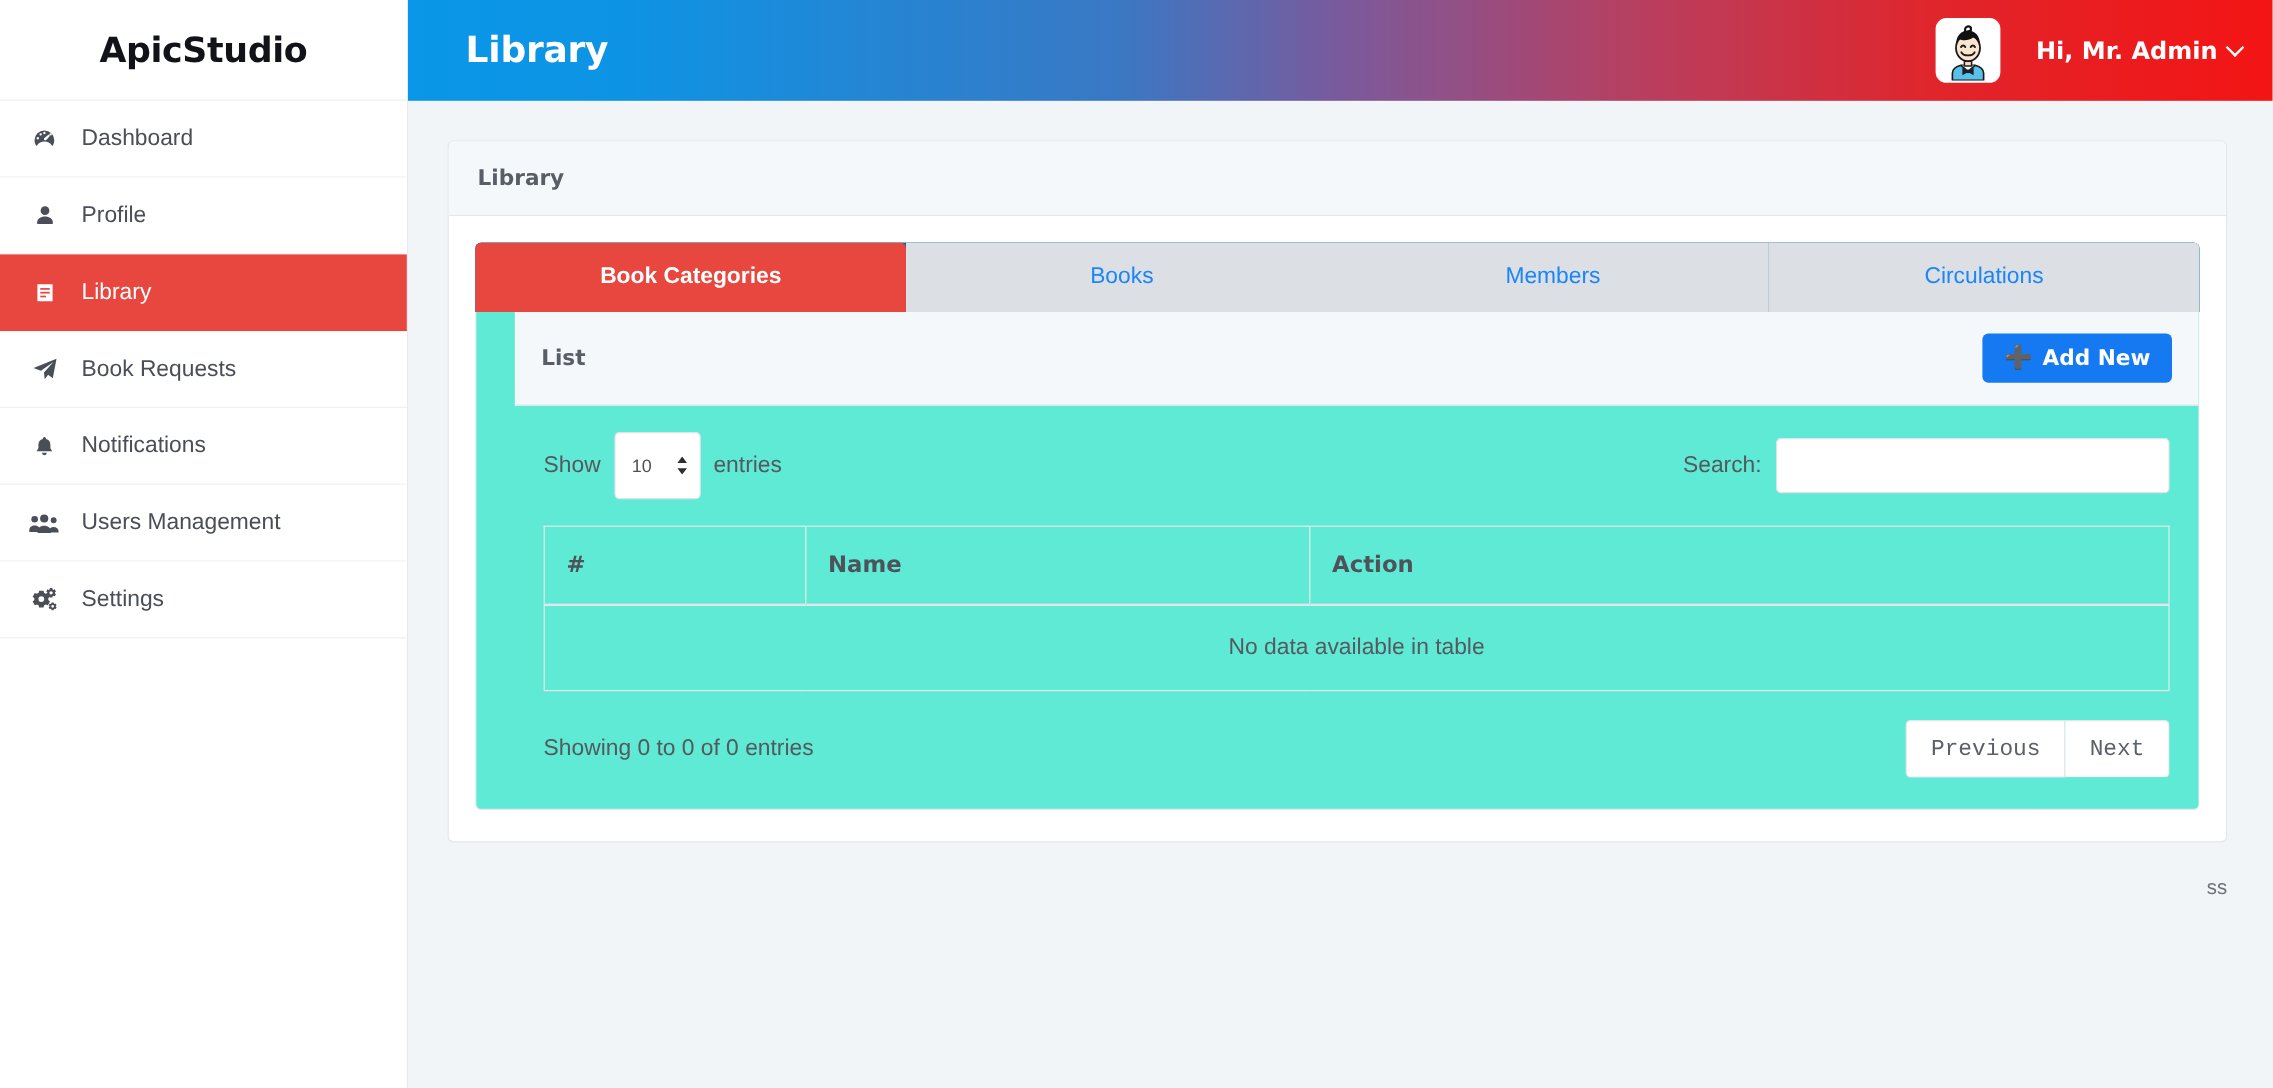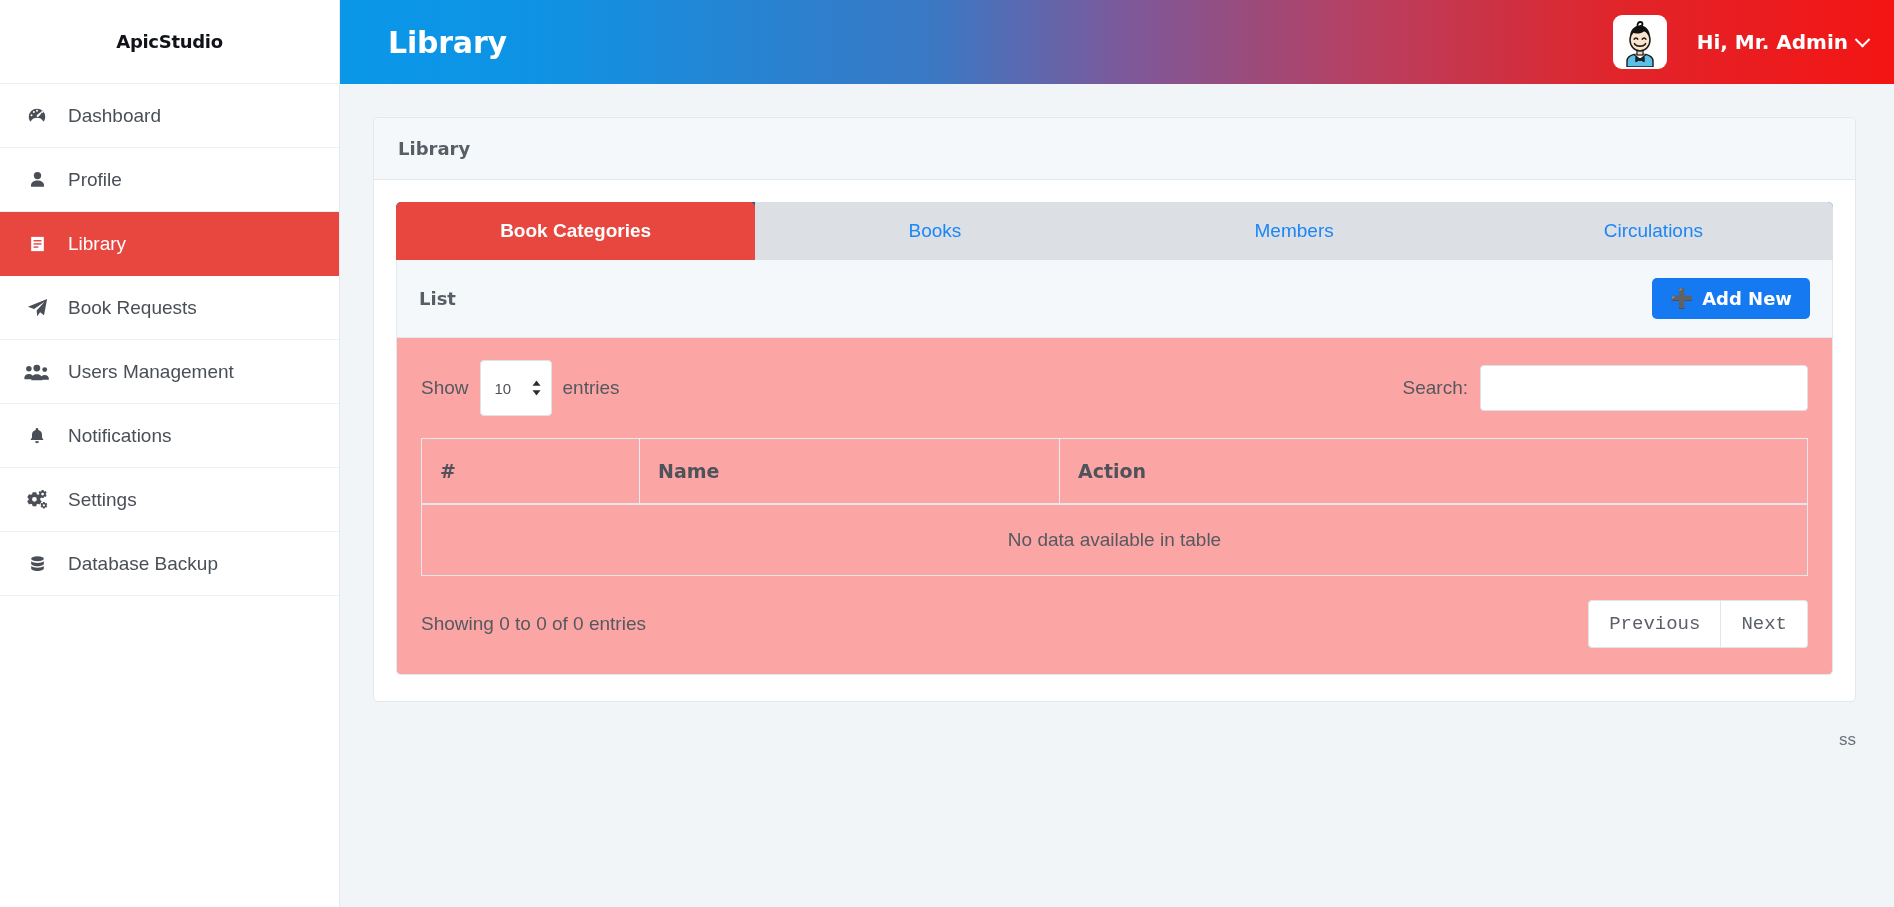--- a/index.html
+++ b/index.html
@@ -20,21 +20,21 @@
     border-right: 1px solid #e6eaee;
     display: flex; flex-direction: column;
   }
   .brand {
     height: 84px; min-height: 84px;
     display: flex; align-items: center; justify-content: center;
     border-bottom: 1px solid #eceff2;
     background: #ffffff;
   }
   .brand-text {
-    font-size: 18px; font-weight: 800; letter-spacing: -0.3px;
+    font-size: 29px; font-weight: 800; letter-spacing: -0.3px;
     color: #111318;
     font-family: "DejaVu Sans", sans-serif;
   }
   .nav { display: flex; flex-direction: column; }
   .nav-item {
     display: flex; align-items: center;
     height: 64px; min-height: 64px;
     padding-left: 22px;
     border-bottom: 1px solid #eef1f4;
     color: #4a4f57;
@@ -139,21 +139,22 @@
     background: #e8473f;
     color: #ffffff;
     font-weight: 700;
     border-radius: 5px 5px 0 0;
   }
 
   .tab-panel {
     border: 1px solid #e3e8ec;
     border-top: none;
     border-radius: 0 0 5px 5px;
-    background: #fca5a5;
+    background: #5eead4;
+    padding-left: 32px;
   }
   .list-head {
     background: #f4f8fa;
     border-bottom: 1px solid #e3e8ec;
     padding: 18px 22px;
     display: flex; align-items: center; justify-content: space-between;
     min-height: 72px;
   }
   .list-title {
     font-size: 18px; font-weight: 700; color: #585e66;
@@ -307,63 +308,53 @@
         <span class="nav-icon">
           <svg width="23" height="23" viewBox="0 0 24 24" fill="currentColor">
             <path d="M22 3L2 11.2l6.4 2.3L19.4 6l-8.3 9.1.6 5.9 3-4 4.1 3z"></path>
           </svg>
         </span>
         <span class="nav-label">Book Requests</span>
       </div>
 
       <div class="nav-item">
         <span class="nav-icon">
+          <svg width="20" height="22" viewBox="0 0 24 24" fill="currentColor">
+            <path d="M12 2.5a1.6 1.6 0 0 1 1.6 1.6v.6a6 6 0 0 1 4.4 5.8v3.4l1.8 3H4.2l1.8-3V10.5a6 6 0 0 1 4.4-5.8v-.6A1.6 1.6 0 0 1 12 2.5z"></path>
+            <path d="M9.6 18.4h4.8a2.4 2.4 0 0 1-4.8 0z"></path>
+          </svg>
+        </span>
+        <span class="nav-label">Notifications</span>
+      </div>
+
+      <div class="nav-item">
+        <span class="nav-icon">
           <svg width="26" height="18" viewBox="0 0 32 20" fill="currentColor">
             <circle cx="6" cy="6" r="3.4"></circle>
             <path d="M0.5 17c0-2.8 2.4-4.6 5.5-4.6S11.5 14.2 11.5 17v2h-11z"></path>
             <circle cx="25.5" cy="7" r="3"></circle>
             <path d="M20.5 18c0-2.5 2.2-4.2 5-4.2s5 1.7 5 4.2v1.5h-10z"></path>
             <circle cx="15.8" cy="5.2" r="4.2"></circle>
             <path d="M9 18.2c0-3.3 3-5.5 6.8-5.5s6.8 2.2 6.8 5.5V20H9z"></path>
           </svg>
         </span>
         <span class="nav-label">Users Management</span>
       </div>
 
       <div class="nav-item">
         <span class="nav-icon">
-          <svg width="20" height="22" viewBox="0 0 24 24" fill="currentColor">
-            <path d="M12 2.5a1.6 1.6 0 0 1 1.6 1.6v.6a6 6 0 0 1 4.4 5.8v3.4l1.8 3H4.2l1.8-3V10.5a6 6 0 0 1 4.4-5.8v-.6A1.6 1.6 0 0 1 12 2.5z"></path>
-            <path d="M9.6 18.4h4.8a2.4 2.4 0 0 1-4.8 0z"></path>
-          </svg>
-        </span>
-        <span class="nav-label">Notifications</span>
-      </div>
-
-      <div class="nav-item">
-        <span class="nav-icon">
           <svg width="24" height="22" viewBox="0 0 26 24" fill="currentColor">
             <path d="M9.2 3.6l.5 2.1c.5.2 1 .4 1.4.7l2-.8 2 3.4-1.6 1.4c0 .3.1.5.1.8s0 .5-.1.8l1.6 1.4-2 3.4-2-.8c-.4.3-.9.5-1.4.7l-.5 2.1H5.2l-.5-2.1c-.5-.2-1-.4-1.4-.7l-2 .8-2-3.4 1.6-1.4c0-.3-.1-.5-.1-.8s0-.5.1-.8L-.7 9l2-3.4 2 .8c.4-.3.9-.5 1.4-.7l.5-2.1zM7.2 8.6a2.6 2.6 0 1 0 0 5.2 2.6 2.6 0 0 0 0-5.2z" transform="translate(3,0)"></path>
             <path d="M20.2 1.2l.3 1.2c.3.1.6.2.8.4l1.1-.5 1.1 1.9-.9.8v.9l.9.8-1.1 1.9-1.1-.5c-.2.2-.5.3-.8.4l-.3 1.2h-2.2l-.3-1.2c-.3-.1-.6-.2-.8-.4l-1.1.5-1.1-1.9.9-.8v-.9l-.9-.8 1.1-1.9 1.1.5c.2-.2.5-.3.8-.4l.3-1.2zM19.1 4a1.5 1.5 0 1 0 0 3 1.5 1.5 0 0 0 0-3z"></path>
             <path d="M21.4 14.2l.25 1c.25.08.5.2.68.33l.9-.4.9 1.55-.73.66v.73l.73.66-.9 1.55-.9-.4c-.18.13-.43.25-.68.33l-.25 1h-1.8l-.25-1c-.25-.08-.5-.2-.68-.33l-.9.4-.9-1.55.73-.66v-.73l-.73-.66.9-1.55.9.4c.18-.13.43-.25.68-.33l.25-1zM20.5 16.5a1.25 1.25 0 1 0 0 2.5 1.25 1.25 0 0 0 0-2.5z"></path>
           </svg>
         </span>
         <span class="nav-label">Settings</span>
       </div>
 
-      <div class="nav-item">
-        <span class="nav-icon">
-          <svg width="19" height="22" viewBox="0 0 24 24" fill="currentColor">
-            <ellipse cx="12" cy="5.4" rx="8" ry="3.1"></ellipse>
-            <path d="M4 8.6v3.2c0 1.7 3.6 3.1 8 3.1s8-1.4 8-3.1V8.6c-1.6 1.4-4.7 2-8 2s-6.4-.6-8-2z"></path>
-            <path d="M4 14.6v3.2c0 1.7 3.6 3.1 8 3.1s8-1.4 8-3.1v-3.2c-1.6 1.4-4.7 2-8 2s-6.4-.6-8-2z"></path>
-          </svg>
-        </span>
-        <span class="nav-label">Database Backup</span>
-      </div>
 
     </nav>
   </aside>
 
   <div class="main">
 
     <header class="topbar">
       <div class="topbar-title">Library</div>
       <div class="topbar-right">
         <div class="avatar">

